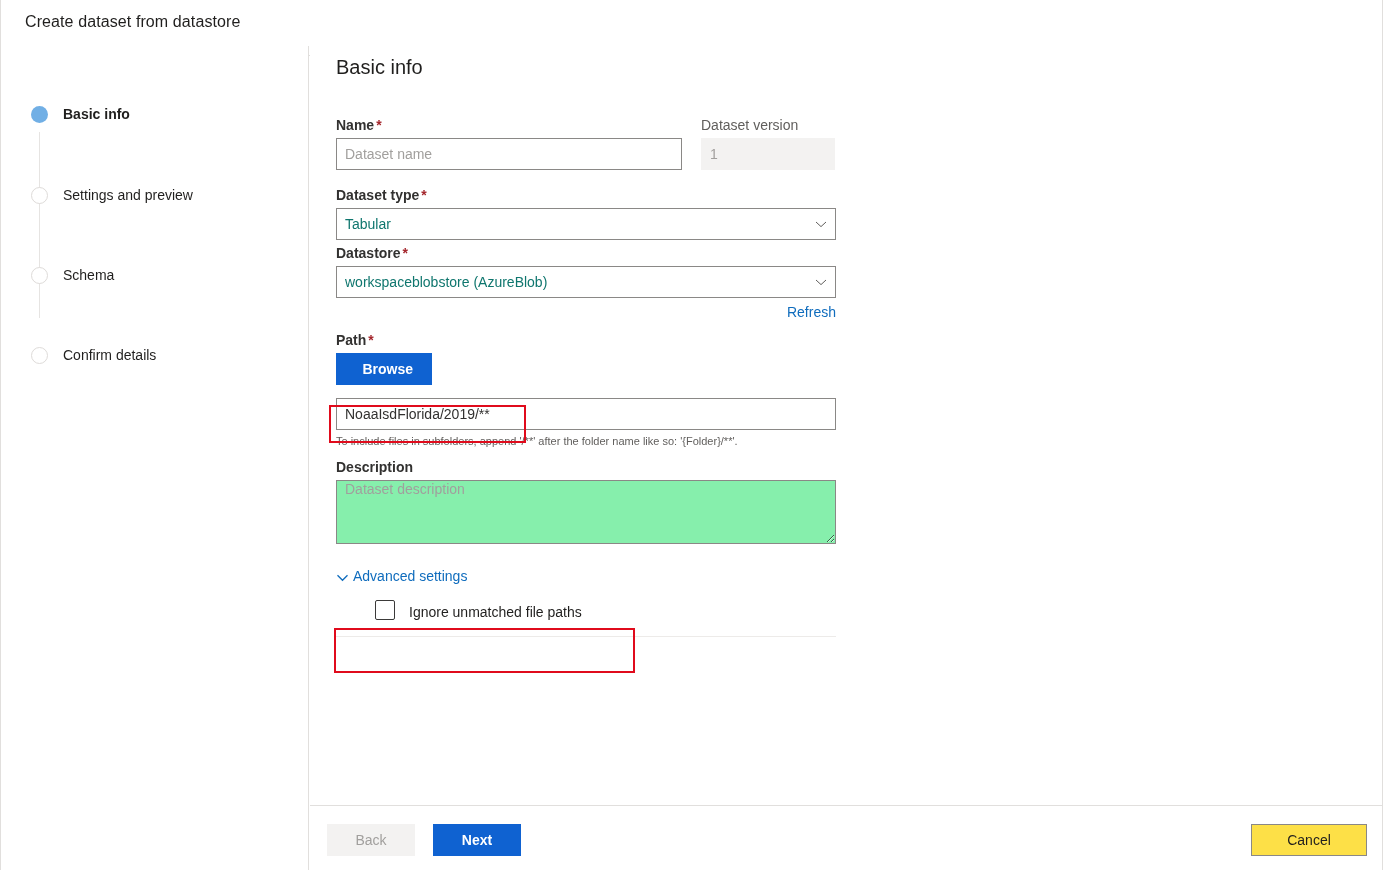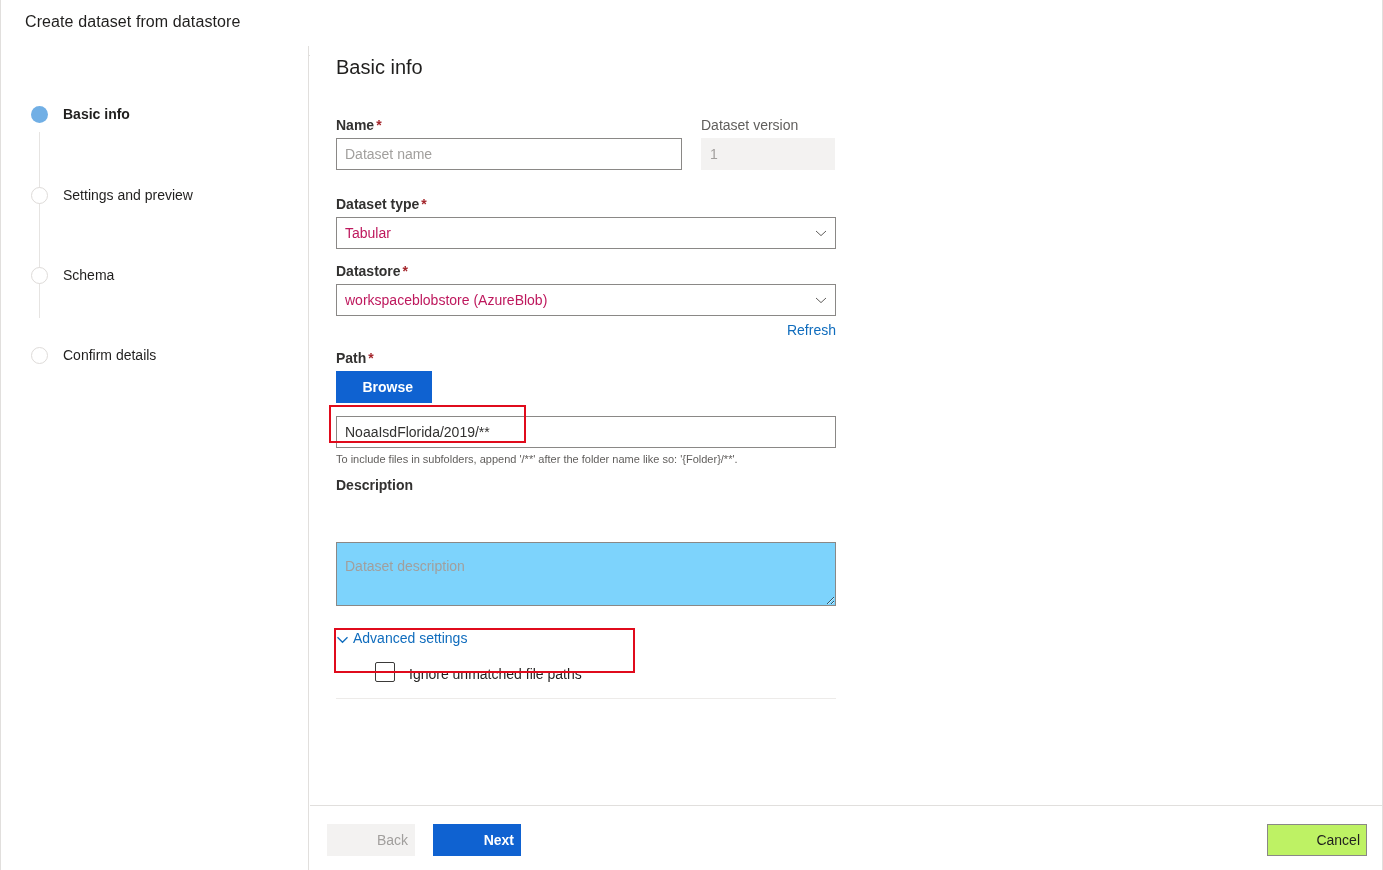--- a/index.html
+++ b/index.html
@@ -184,38 +184,38 @@
   .select-wrap {
     position: relative;
     width: 500px;
   }
   .select-box {
     width: 100%;
     height: 32px;
     border: 1px solid #8a8886;
     background: #ffffff;
     font-size: 14px;
-    color: #be185d;
+    color: #0f766e;
     padding: 0 30px 0 8px;
     line-height: 30px;
     cursor: pointer;
     white-space: nowrap;
     overflow: hidden;
   }
   .chevron {
     position: absolute;
     right: 9px;
     top: 10px;
     width: 12px;
     height: 12px;
     pointer-events: none;
   }
   .chevron svg { display: block; }
 
-  .block { margin-top: 13px; }
+  .block { margin-top: 4px; }
 
   .refresh-row {
     width: 500px;
     text-align: right;
     margin-top: 5px;
   }
   .link {
     color: #0f6cbd;
     font-size: 14px;
     text-decoration: none;
@@ -246,28 +246,27 @@
     color: #605e5c;
     margin-top: 4px;
     line-height: 14px;
     width: 520px;
   }
 
   .ta {
     width: 500px;
     height: 64px;
     border: 1px solid #8a8886;
-    background: #7dd3fc;
+    background: #86efac;
     font-family: "Liberation Sans", sans-serif;
     font-size: 14px;
     color: #323130;
-    padding: 15px 8px;
+    padding: 0 8px;
     resize: vertical;
     outline: none;
-    margin-top: 44px;
   }
   .ta::placeholder { color: #a19f9d; }
 
   .adv-row {
     display: flex;
     align-items: center;
     gap: 4px;
     margin-top: 20px;
     cursor: pointer;
     width: fit-content;
@@ -331,21 +330,20 @@
     border-top: 1px solid #e1dfdd;
     background: #ffffff;
   }
   .btn {
     position: absolute;
     height: 32px;
     font-family: "Liberation Sans", sans-serif;
     font-size: 14px;
     cursor: pointer;
     border-radius: 0;
-    text-align: right;
   }
   .btn-back {
     left: 17px;
     top: 18px;
     width: 88px;
     background: #f3f2f1;
     border: 1px solid #f3f2f1;
     color: #a19f9d;
     font-weight: 400;
   }
@@ -354,22 +352,22 @@
     top: 18px;
     width: 88px;
     background: #0f62d1;
     border: 1px solid #0f62d1;
     color: #ffffff;
     font-weight: 700;
   }
   .btn-cancel {
     right: 17px;
     top: 18px;
-    width: 100px;
-    background: #bef264;
+    width: 116px;
+    background: #fde047;
     border: 1px solid #8a8886;
     color: #201f1e;
     font-weight: 400;
   }
 </style>
 </head>
 <body>
 
 <div class="app">
 

